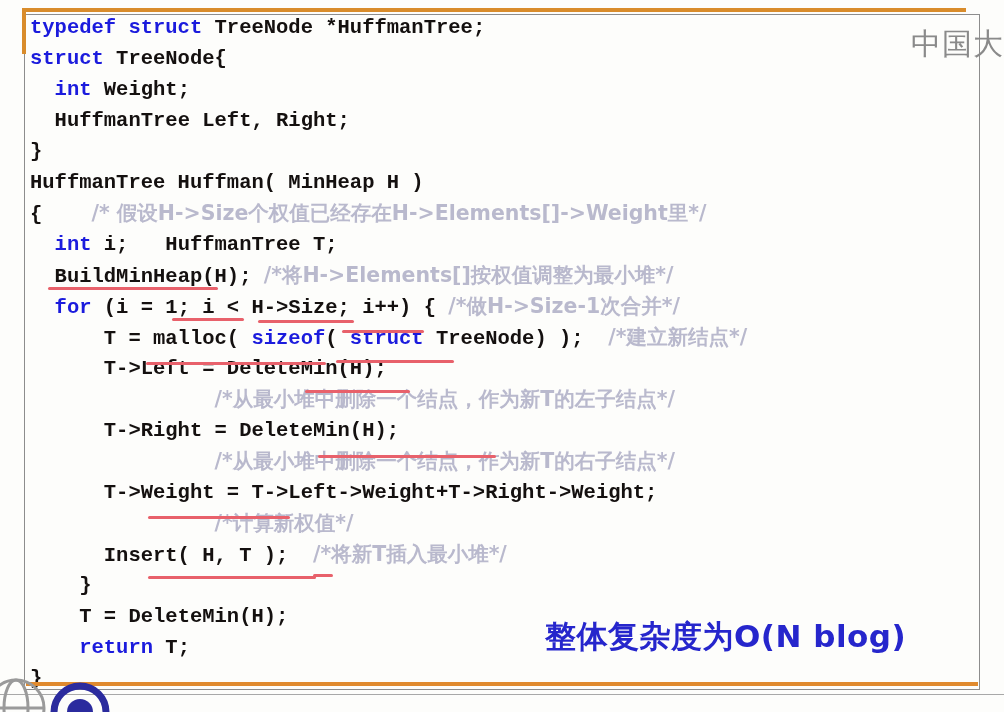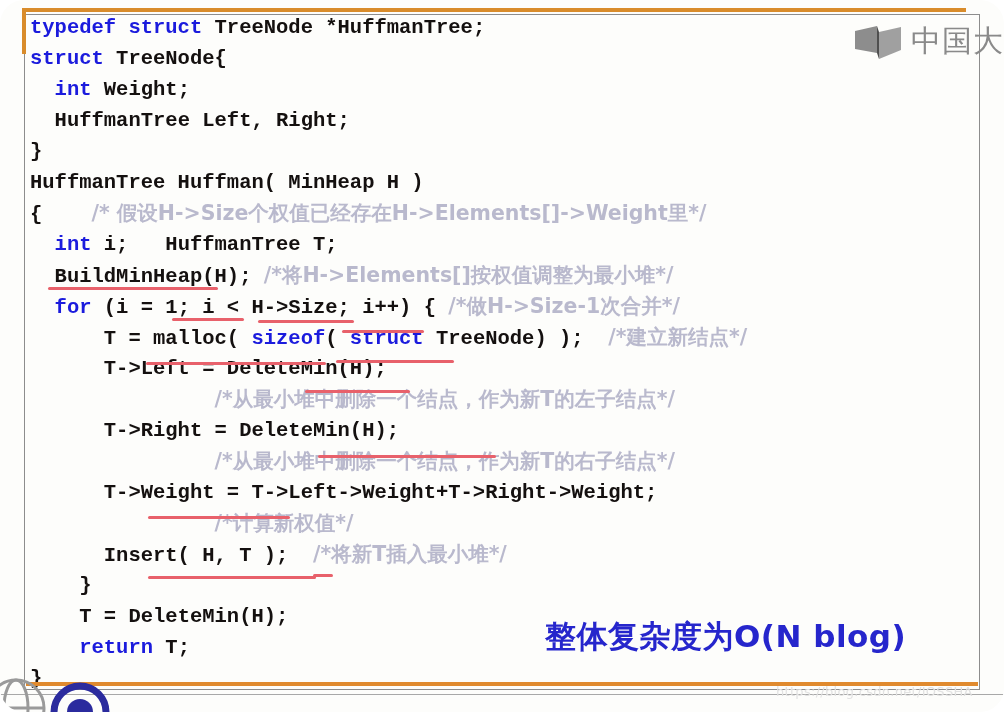--- a/index.html
+++ b/index.html
@@ -7,21 +7,20 @@
     padding: 0;
     background: #ffffff;
   }
   #slide {
     position: relative;
     width: 1004px;
     height: 712px;
     background: #fdfdfb;
     overflow: hidden;
     font-family: "Liberation Mono", "DejaVu Sans Mono", monospace;
-    border-radius: 24px;
   }
 
   
   .top-orange-rule {
     position: absolute;
     left: 22px;
     top: 8px;
     width: 944px;
     height: 4px;
     background: #d98c2b;
@@ -114,20 +113,21 @@
   
   .logo {
     position: absolute;
     right: 0px;
     top: 18px;
     height: 46px;
     display: flex;
     align-items: center;
     gap: 6px;
     overflow: hidden;
+    flex-direction: column;
   }
   .logo-book { width: 52px; height: 36px; display: block; }
   .logo-text {
     font-family: "DejaVu Sans", "Liberation Sans", sans-serif;
     font-size: 30px;
     color: #8a8a8a;
     font-weight: 500;
     letter-spacing: 1px;
     white-space: nowrap;
   }
@@ -178,21 +178,20 @@
 
   <div class="logo">
     <svg class="logo-book" viewBox="0 0 52 36">
       <polygon points="2,8 24,3 24,30 2,26" fill="#8d8d8d"></polygon>
       <polygon points="24,3 26,9 26,36 24,30" fill="#4f4f4f"></polygon>
       <polygon points="26,9 48,4 48,27 26,36" fill="#a0a0a0"></polygon>
     </svg>
     <span class="logo-text">中国大</span>
   </div>
 
-  <div class="watermark">https://blog.csdn.net/IOSSHA</div>
 
   <svg class="mark-globe" viewBox="0 0 64 64">
     <circle cx="32" cy="32" r="28" fill="none" stroke="#9a9a9a" stroke-width="3"></circle>
     <ellipse cx="32" cy="32" rx="12" ry="28" fill="none" stroke="#9a9a9a" stroke-width="3"></ellipse>
     <line x1="4" y1="32" x2="60" y2="32" stroke="#9a9a9a" stroke-width="3"></line>
   </svg>
 
   <svg class="mark-e" viewBox="0 0 64 64">
     <circle cx="32" cy="32" r="26" fill="none" stroke="#2b2b9e" stroke-width="7"></circle>
     <circle cx="32" cy="32" r="13" fill="#2b2b9e"></circle>

